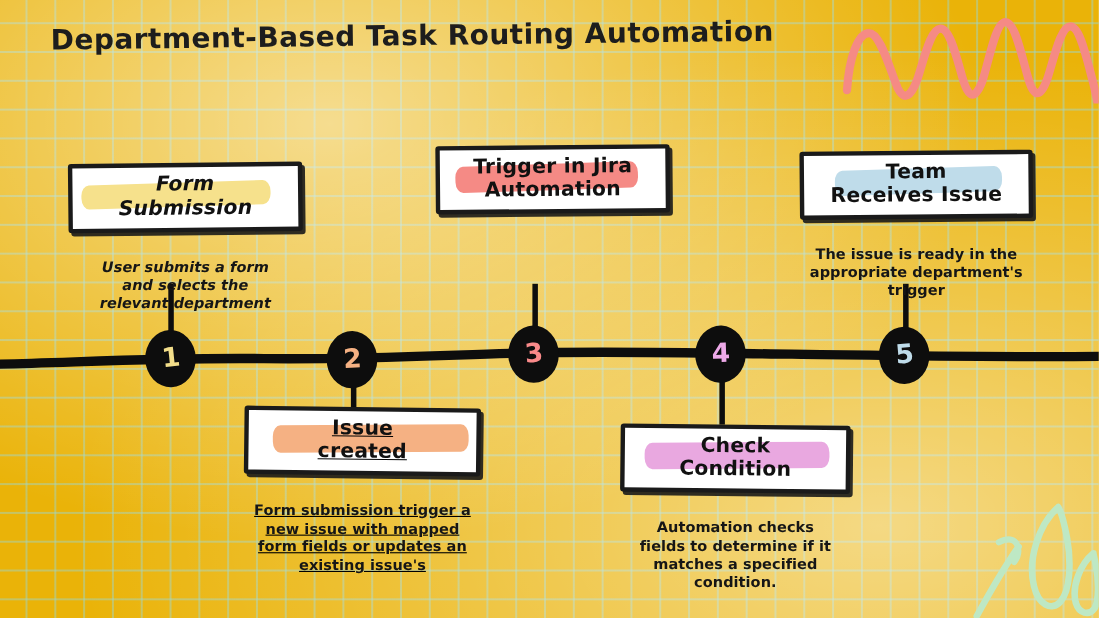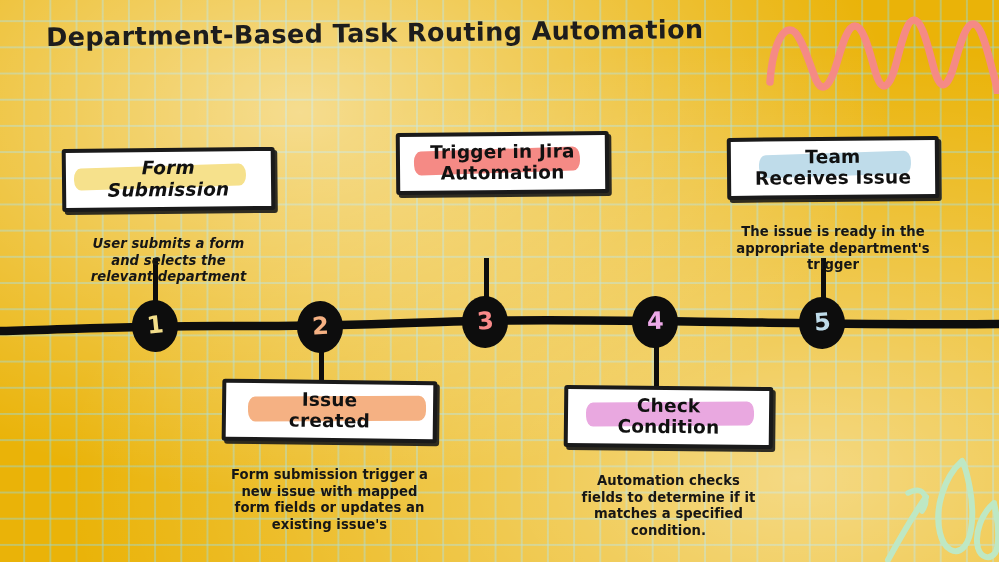--- a/index.html
+++ b/index.html
@@ -201,21 +201,21 @@
     <div class="card-box" style="height:63px; transform:rotate(-0.6deg);">
       <div class="highlight" style="left:8px; top:14px; width:172px; height:22px; background:#F6E18C; transform:rotate(-1.2deg);"></div>
       <div class="card-title">Form
 Submission</div>
     </div>
     <div class="card-desc">User submits a form
 and selects the
 relevant department</div>
   </div>
 
-  <div class="card" style="left:222px; top:380px; width:215px;">
+  <div class="card" style="left:222px; top:370px; width:215px;text-decoration:underline;">
     <div class="card-box" style="height:62px; transform:rotate(0.7deg);">
       <div class="highlight" style="left:22px; top:12px; width:178px; height:25px; background:#F5B183; transform:rotate(-1deg);"></div>
       <div class="card-title">Issue
 created</div>
     </div>
     <div class="card-desc">Form submission trigger a
 new issue with mapped
 form fields or updates an
 existing issue's</div>
   </div>

